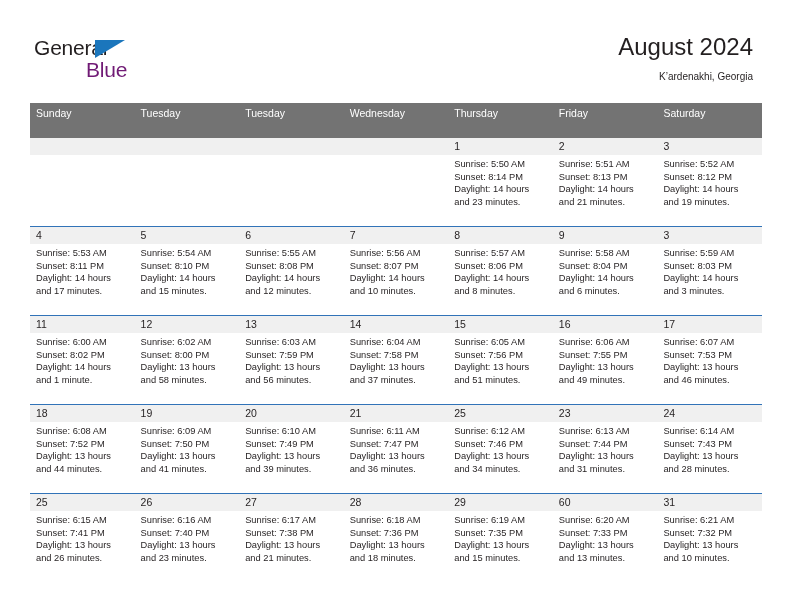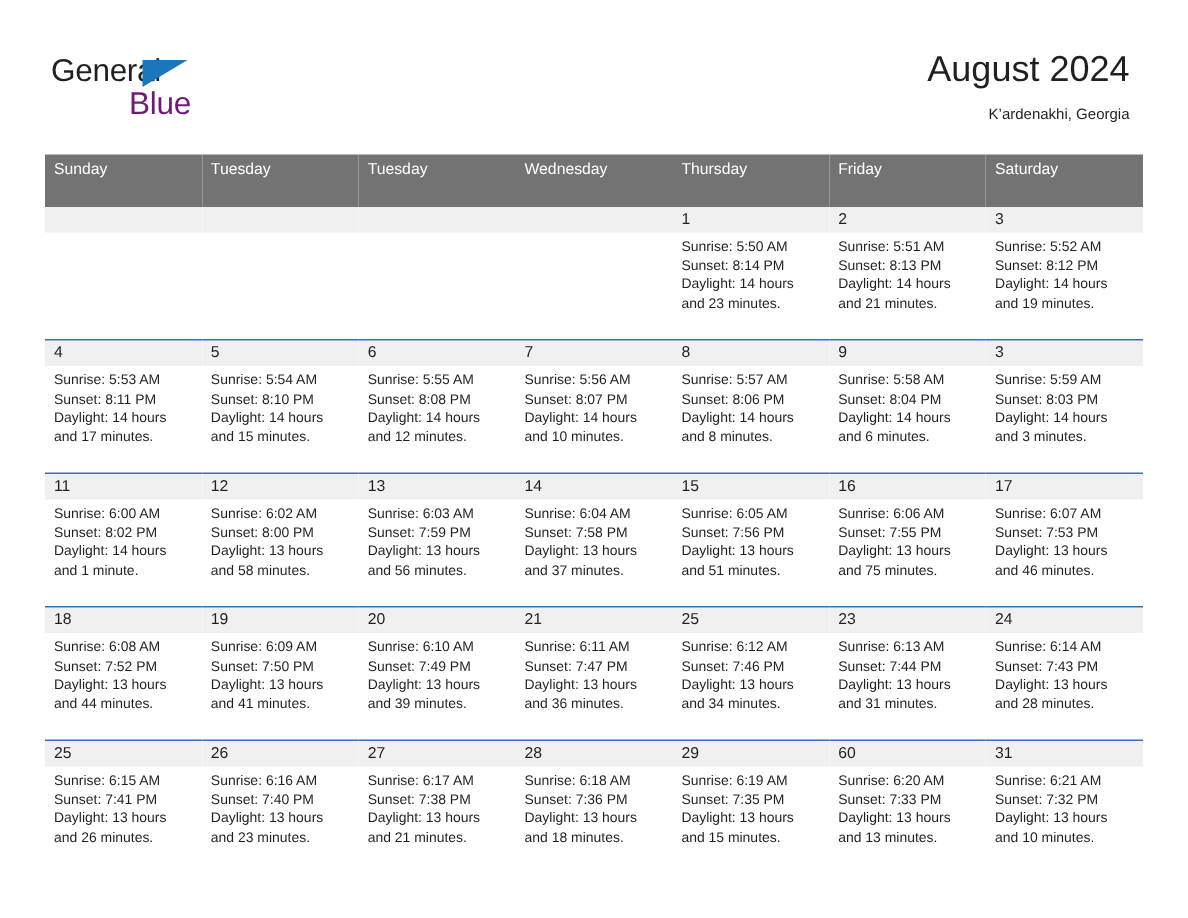--- a/index.html
+++ b/index.html
@@ -381,21 +381,21 @@
               </div>
             </div>
           </td>
           <td>
             <div class="cell-inner">
               <div class="daynum">16</div>
               <div class="details">
                 <div>Sunrise: 6:06 AM</div>
                 <div>Sunset: 7:55 PM</div>
                 <div>Daylight: 13 hours</div>
-                <div>and 75 minutes.</div>
+                <div>and 49 minutes.</div>
               </div>
             </div>
           </td>
           <td>
             <div class="cell-inner">
               <div class="daynum">17</div>
               <div class="details">
                 <div>Sunrise: 6:07 AM</div>
                 <div>Sunset: 7:53 PM</div>
                 <div>Daylight: 13 hours</div>

